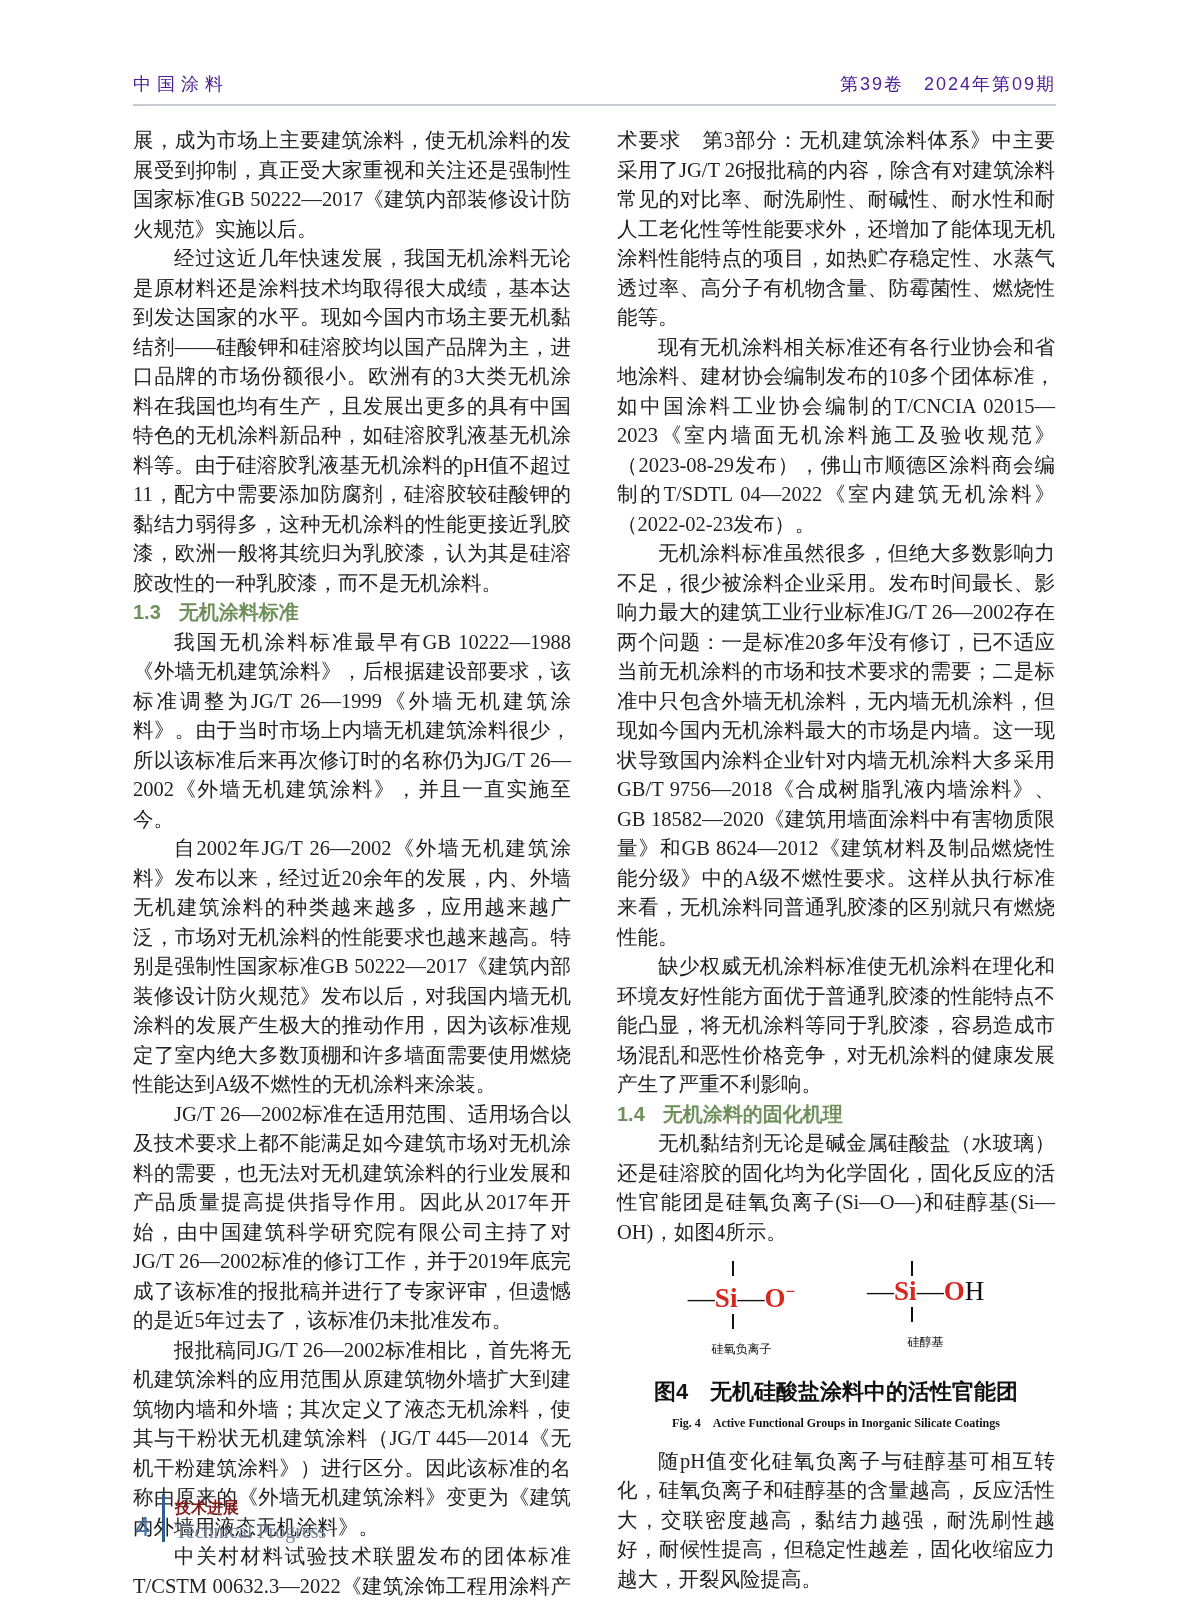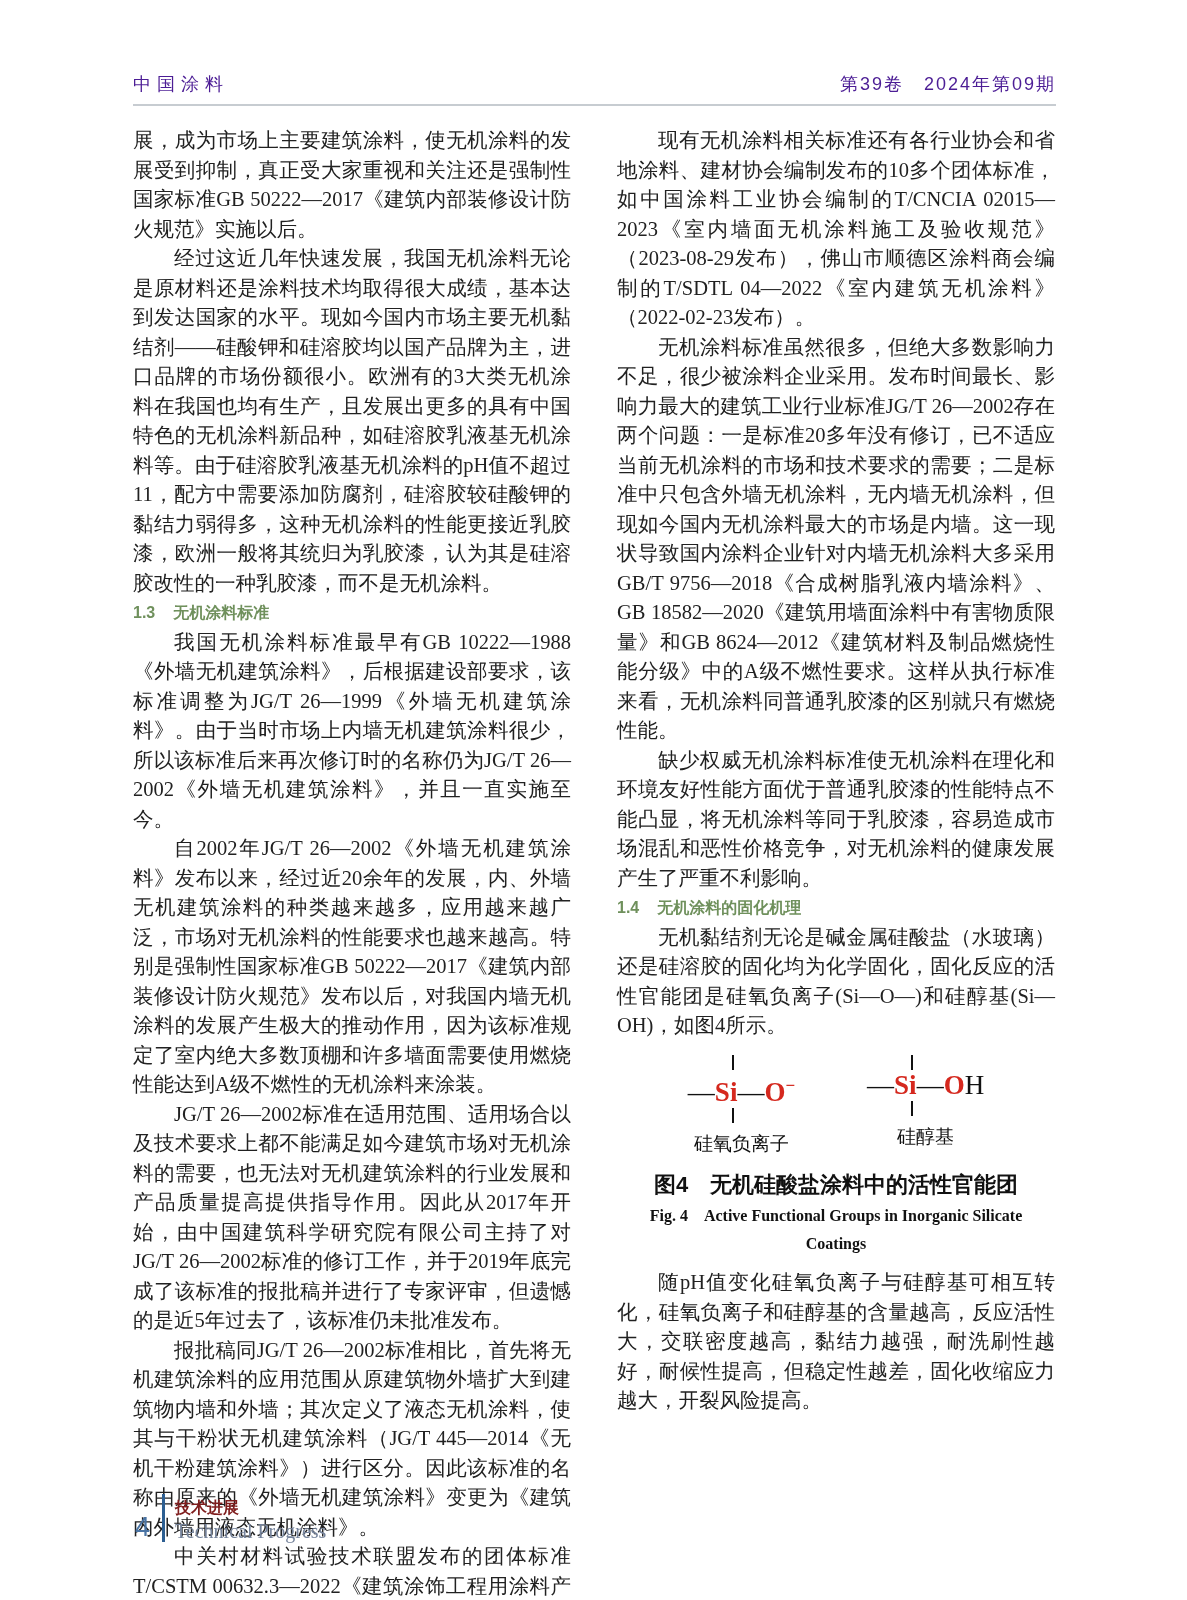--- a/index.html
+++ b/index.html
@@ -24,48 +24,48 @@
     position:absolute;top:126px;width:438px;
     font-size:20.5px;line-height:29.5px;
     text-align:justify;text-justify:inter-ideograph;
   }
   .col-left{left:133px;}
   .col-right{left:617px;}
   .col p{margin:0;text-indent:2em;}
   .col p.no-indent{text-indent:0;}
   .sec-heading{
     font-family:"Liberation Sans","DejaVu Sans",sans-serif;
-    font-weight:bold;color:#6f905c;font-size:16px;line-height:29.5px;
+    font-weight:bold;color:#6f905c;font-size:20px;line-height:29.5px;
     display:flex;
   }
   .sec-heading .sec-num{margin-right:18px;}
   
   .figure-block{margin-top:10px;}
   .struct-row{display:flex;justify-content:center;gap:72px;padding:4px 0 0 0;}
   .struct{display:flex;flex-direction:column;align-items:center;}
   .formula-wrap{position:relative;padding:17px 0;}
   .formula{
     font-size:27px;line-height:27px;white-space:nowrap;color:#111;
   }
   .formula .atom-red{color:#d5281e;font-weight:bold;}
   .formula sup{font-size:17px;}
   .vbar{
     position:absolute;width:2px;height:15px;background:#111;
   }
   .vbar-top{top:0;}
   .vbar-bottom{bottom:0;}
   .struct-label{
-    font-size:19px;margin-top:6px;color:#111;
+    font-size:12px;margin-top:6px;color:#111;
   }
   .fig-caption-cn{
     text-align:center;font-family:"Liberation Sans","DejaVu Sans",sans-serif;
     font-weight:bold;font-size:22px;line-height:30px;margin-top:12px;color:#111;
   }
   .fig-caption-en{
-    text-align:center;font-weight:bold;font-size:16px;line-height:28px;
+    text-align:center;font-weight:bold;font-size:12px;line-height:28px;
     margin:2px auto 10px auto;width:430px;color:#111;
   }
   
   .page-footer{
     position:absolute;left:135px;top:1494px;
     display:flex;align-items:center;
   }
   .page-num{
     font-size:27px;color:#4a74a4;margin-right:12px;align-self:flex-end;
     font-family:"Liberation Sans","DejaVu Sans",sans-serif;line-height:30px;
@@ -96,20 +96,21 @@
     <span>无机涂料标准</span>
   </div>
   <p>我国无机涂料标准最早有GB 10222—1988《外墙无机建筑涂料》，后根据建设部要求，该标准调整为JG/T 26—1999《外墙无机建筑涂料》。由于当时市场上内墙无机建筑涂料很少，所以该标准后来再次修订时的名称仍为JG/T 26—2002《外墙无机建筑涂料》，并且一直实施至今。</p>
   <p>自2002年JG/T 26—2002《外墙无机建筑涂料》发布以来，经过近20余年的发展，内、外墙无机建筑涂料的种类越来越多，应用越来越广泛，市场对无机涂料的性能要求也越来越高。特别是强制性国家标准GB 50222—2017《建筑内部装修设计防火规范》发布以后，对我国内墙无机涂料的发展产生极大的推动作用，因为该标准规定了室内绝大多数顶棚和许多墙面需要使用燃烧性能达到A级不燃性的无机涂料来涂装。</p>
   <p>JG/T 26—2002标准在适用范围、适用场合以及技术要求上都不能满足如今建筑市场对无机涂料的需要，也无法对无机建筑涂料的行业发展和产品质量提高提供指导作用。因此从2017年开始，由中国建筑科学研究院有限公司主持了对JG/T 26—2002标准的修订工作，并于2019年底完成了该标准的报批稿并进行了专家评审，但遗憾的是近5年过去了，该标准仍未批准发布。</p>
   <p>报批稿同JG/T 26—2002标准相比，首先将无机建筑涂料的应用范围从原建筑物外墙扩大到建筑物内墙和外墙；其次定义了液态无机涂料，使其与干粉状无机建筑涂料（JG/T 445—2014《无机干粉建筑涂料》）进行区分。因此该标准的名称由原来的《外墙无机建筑涂料》变更为《建筑内外墙用液态无机涂料》。</p>
   <p>中关村材料试验技术联盟发布的团体标准T/CSTM 00632.3—2022《建筑涂饰工程用涂料产品技</p>
 </div>
 
 <div class="col col-right">
+  <p class="no-indent">术要求　第3部分：无机建筑涂料体系》中主要采用了JG/T 26报批稿的内容，除含有对建筑涂料常见的对比率、耐洗刷性、耐碱性、耐水性和耐人工老化性等性能要求外，还增加了能体现无机涂料性能特点的项目，如热贮存稳定性、水蒸气透过率、高分子有机物含量、防霉菌性、燃烧性能等。</p>
   <p>现有无机涂料相关标准还有各行业协会和省地涂料、建材协会编制发布的10多个团体标准，如中国涂料工业协会编制的T/CNCIA 02015—2023《室内墙面无机涂料施工及验收规范》（2023-08-29发布），佛山市顺德区涂料商会编制的T/SDTL 04—2022《室内建筑无机涂料》（2022-02-23发布）。</p>
   <p>无机涂料标准虽然很多，但绝大多数影响力不足，很少被涂料企业采用。发布时间最长、影响力最大的建筑工业行业标准JG/T 26—2002存在两个问题：一是标准20多年没有修订，已不适应当前无机涂料的市场和技术要求的需要；二是标准中只包含外墙无机涂料，无内墙无机涂料，但现如今国内无机涂料最大的市场是内墙。这一现状导致国内涂料企业针对内墙无机涂料大多采用GB/T 9756—2018《合成树脂乳液内墙涂料》、GB 18582—2020《建筑用墙面涂料中有害物质限量》和GB 8624—2012《建筑材料及制品燃烧性能分级》中的A级不燃性要求。这样从执行标准来看，无机涂料同普通乳胶漆的区别就只有燃烧性能。</p>
   <p>缺少权威无机涂料标准使无机涂料在理化和环境友好性能方面优于普通乳胶漆的性能特点不能凸显，将无机涂料等同于乳胶漆，容易造成市场混乱和恶性价格竞争，对无机涂料的健康发展产生了严重不利影响。</p>
   <div class="sec-heading">
     <span class="sec-num">1.4</span>
     <span>无机涂料的固化机理</span>
   </div>
   <p>无机黏结剂无论是碱金属硅酸盐（水玻璃）还是硅溶胶的固化均为化学固化，固化反应的活性官能团是硅氧负离子(Si—O—)和硅醇基(Si—OH)，如图4所示。</p>
 
   <div class="figure-block">

